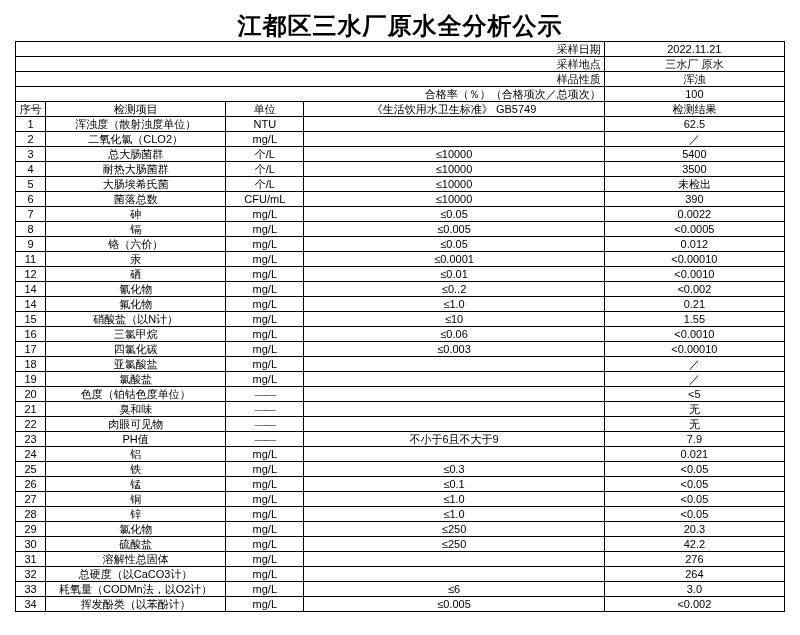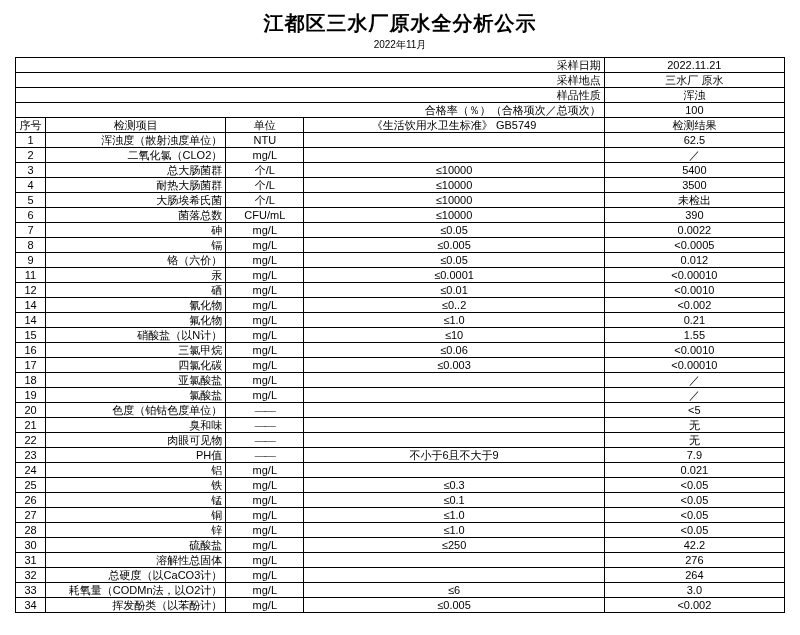--- a/index.html
+++ b/index.html
@@ -15,21 +15,21 @@
     overflow: hidden;
   }
   .page {
     width: 800px;
     height: 635px;
     position: relative;
     box-sizing: border-box;
   }
   .doc-title {
     text-align: center;
-    font-size: 20px;
+    font-size: 24px;
     font-weight: bold;
     letter-spacing: 1px;
     padding-top: 10px;
     line-height: 1.3;
   }
   .doc-subtitle {
     text-align: center;
     font-size: 10px;
     padding-top: 2px;
     padding-bottom: 5px;
@@ -45,42 +45,41 @@
     border: 1px solid #000;
     font-size: 11px;
     height: 14px;
     line-height: 13px;
     padding: 0 3px;
     vertical-align: middle;
     white-space: nowrap;
     overflow: hidden;
   }
   .c { text-align: center; }
-  .l { text-align: right; }
+  .l { text-align: center; }
   .hdr-label { text-align: right; }
   .col-no { width: 30px; }
   .col-item { width: 180px; }
   .col-unit { width: 78px; }
   .col-std { width: 300px; }
   .col-res { width: 180px; }
   .dash-cell {
     font-family: "Liberation Serif", serif;
     letter-spacing: -1px;
   }
   .slash {
     font-size: 13px;
   }
 </style>
 </head>
 <body>
 
 <div class="page">
 
   <div class="doc-title">江都区三水厂原水全分析公示</div>
-  <div class="doc-subtitle">2022年11月</div>
 
   <table class="main">
     <colgroup>
       <col class="col-no">
       <col class="col-item">
       <col class="col-unit">
       <col class="col-std">
       <col class="col-res">
     </colgroup>
     <tbody>
@@ -293,20 +292,27 @@
         <td class="c">&lt;0.05</td>
       </tr>
       <tr>
         <td class="c">28</td>
         <td class="l">锌</td>
         <td class="c">mg/L</td>
         <td class="c">≤1.0</td>
         <td class="c">&lt;0.05</td>
       </tr>
       <tr>
+        <td class="c">29</td>
+        <td class="l">氯化物</td>
+        <td class="c">mg/L</td>
+        <td class="c">≤250</td>
+        <td class="c">20.3</td>
+      </tr>
+      <tr>
         <td class="c">30</td>
         <td class="l">硫酸盐</td>
         <td class="c">mg/L</td>
         <td class="c">≤250</td>
         <td class="c">42.2</td>
       </tr>
       <tr>
         <td class="c">31</td>
         <td class="l">溶解性总固体</td>
         <td class="c">mg/L</td>

